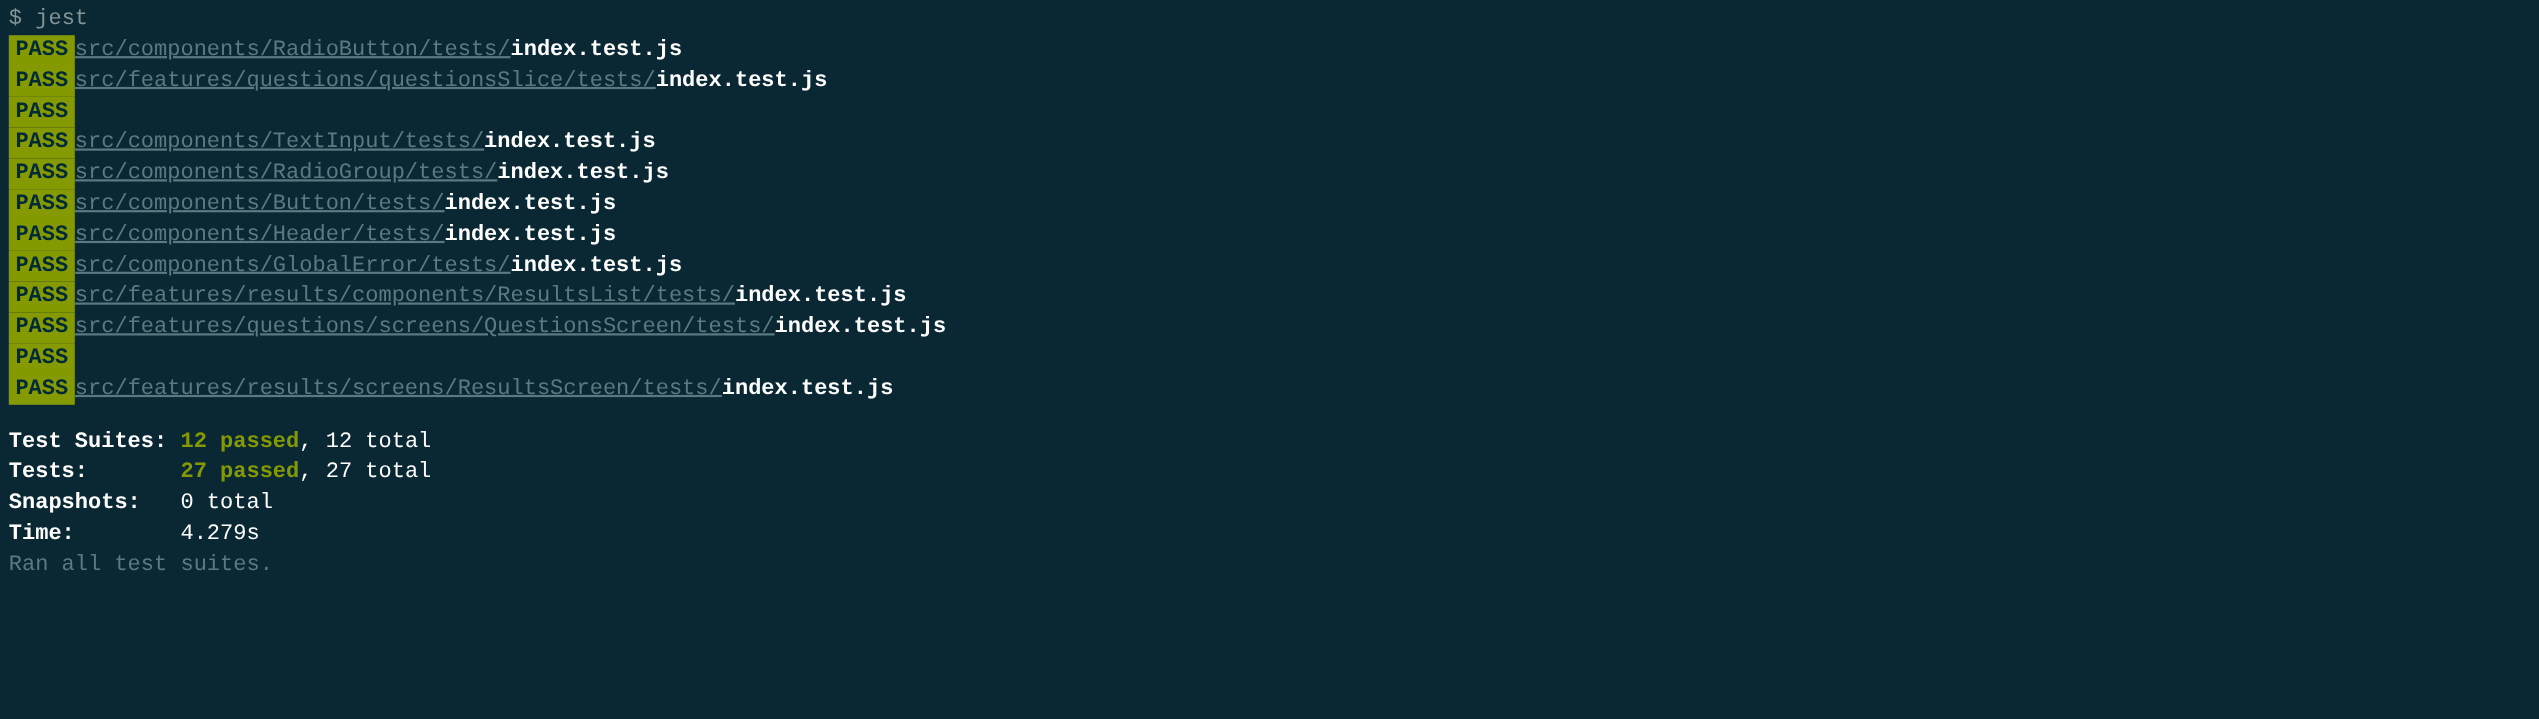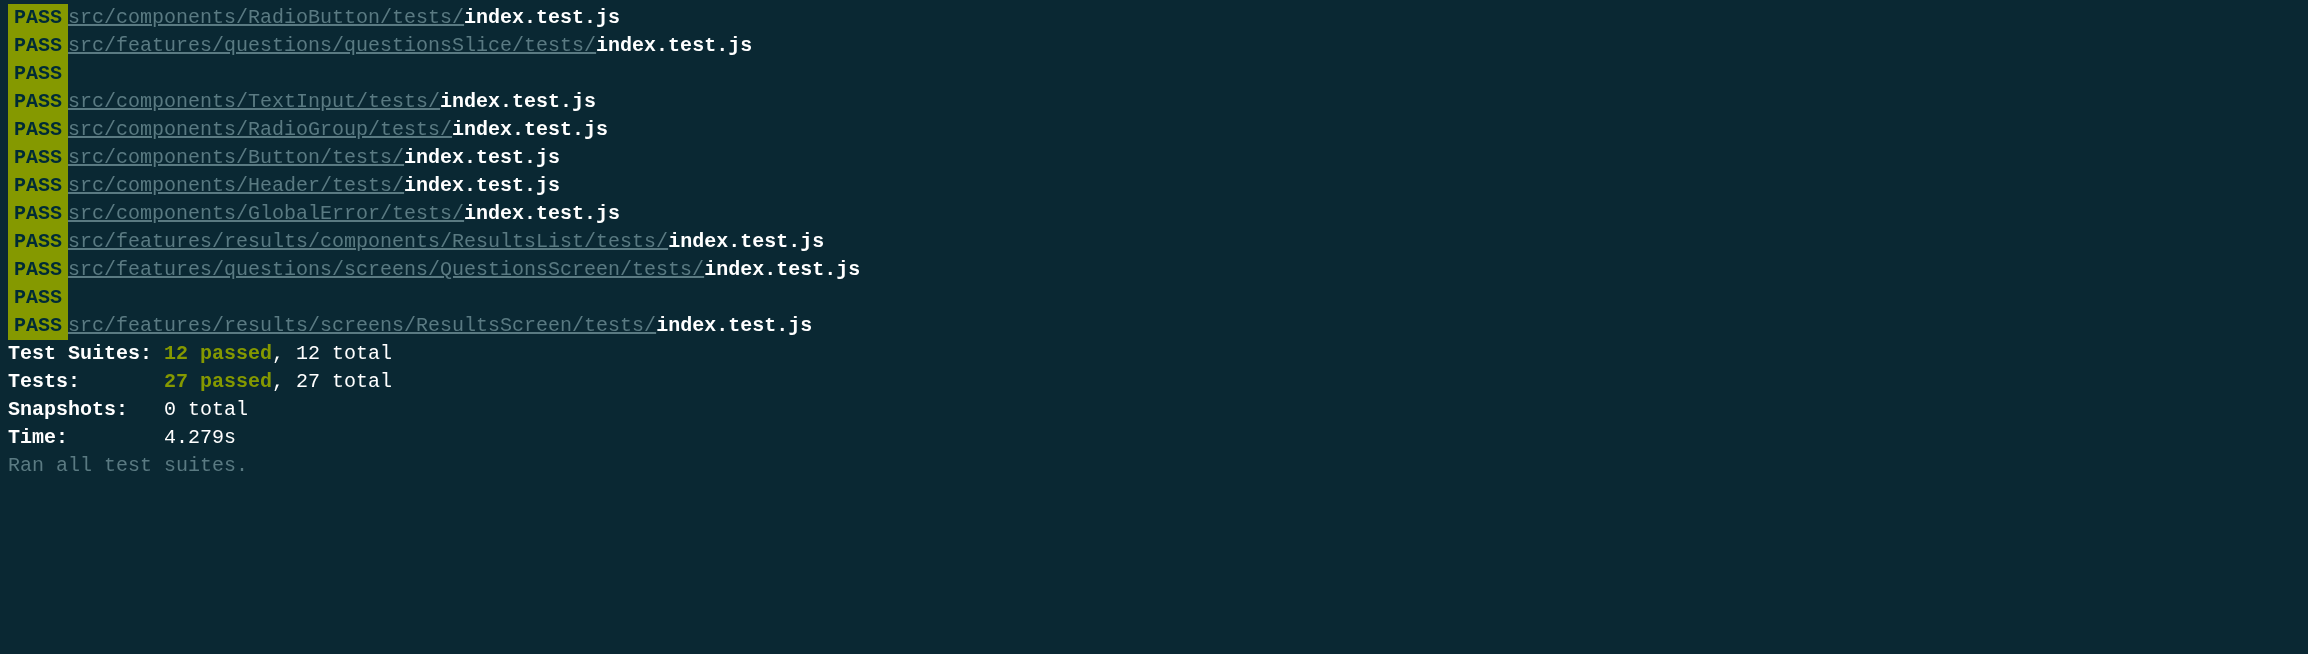--- a/index.html
+++ b/index.html
@@ -40,20 +40,21 @@
     }
     .test-path {
       color: #5a7a82;
       text-decoration: underline;
     }
     .test-file {
       color: #ffffff;
       font-weight: bold;
     }
     .summary {
+      margin-top: 20px;
     }
     .summary-line {
       white-space: pre;
     }
     .summary-label {
       color: #ffffff;
       font-weight: bold;
     }
     .passed-text {
       color: #859900;
@@ -66,20 +67,24 @@
       color: #ffffff;
     }
     .ran-line {
       color: #5a7a82;
     }
   </style>
 </head>
 <body>
 
 <div>
+  <div class="prompt-line">
+    <span class="prompt-symbol">$</span>
+    <span class="command">jest</span>
+  </div>
 
   <div id="test-results">
       <div class="test-line">
         <span class="pass-badge">PASS</span>
         <span><span class="test-path">src/components/RadioButton/tests/</span><span class="test-file">index.test.js</span></span>
       </div>
       <div class="test-line">
         <span class="pass-badge">PASS</span>
         <span><span class="test-path">src/features/questions/questionsSlice/tests/</span><span class="test-file">index.test.js</span></span>
       </div>

